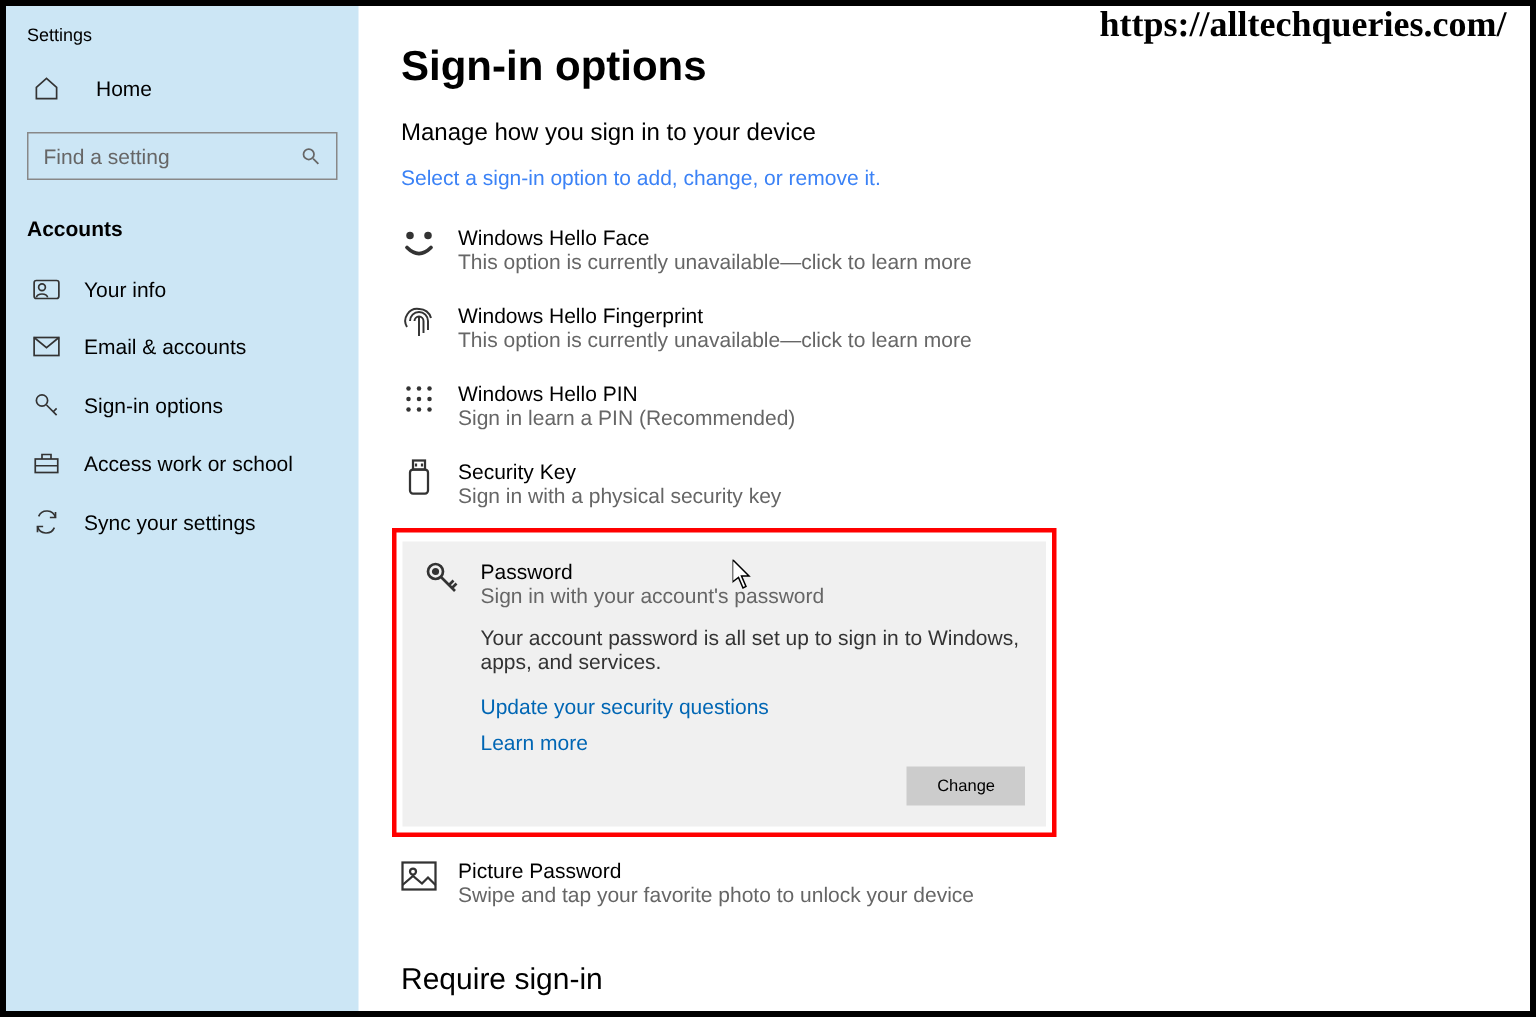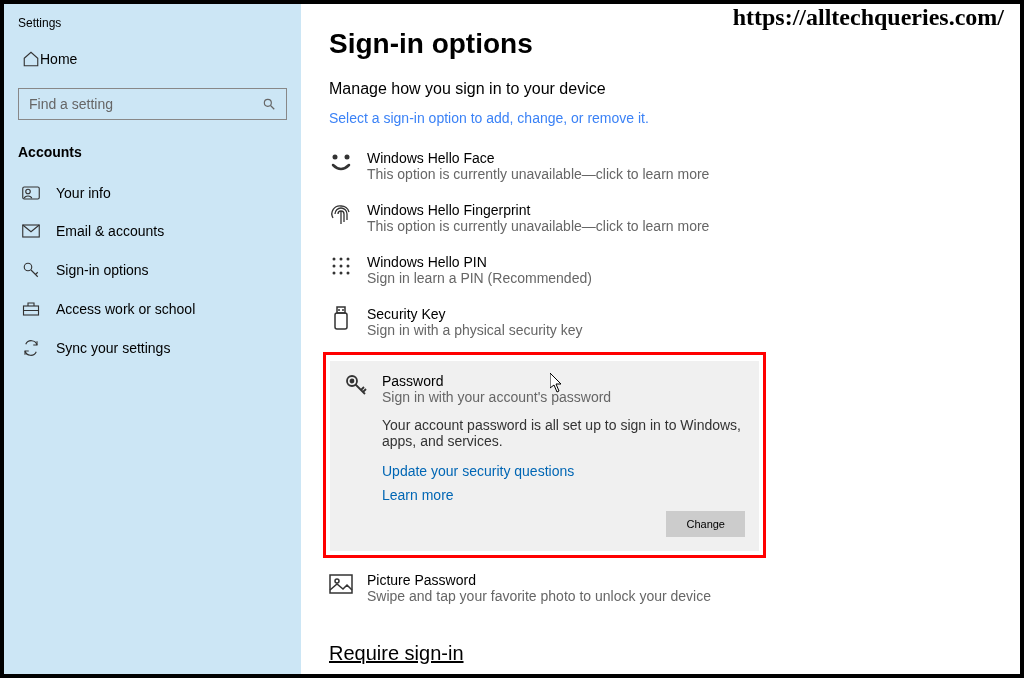--- a/index.html
+++ b/index.html
@@ -1,19 +1,19 @@
 <!DOCTYPE html>
 <html><head>
   <meta charset="utf-8">
   <style>
     * { margin: 0; padding: 0; box-sizing: border-box; font-family: "Segoe UI", sans-serif; }
     body { width: 1024px; height: 678px; border: 4px solid black; display: flex; overflow: hidden; background: white; }
-    .sidebar { width: 297px; background: #cce6f5; padding: 8px 0; flex-shrink: 0; }
+    .sidebar { width: 235px; background: #cce6f5; padding: 8px 0; flex-shrink: 0; }
     .sidebar-title { font-size: 12px; padding: 4px 14px 10px; }
-    .home-row { display: flex; align-items: center; gap: 0; padding: 10px 18px; font-size: 14px; cursor: pointer; }
+    .home-row { display: flex; align-items: center; gap: 24px; padding: 10px 18px; font-size: 14px; cursor: pointer; }
     .search-box { margin: 10px 14px 14px; border: 1px solid #888; height: 32px; display: flex; align-items: center; padding: 0 10px; font-size: 14px; color: #666; justify-content: space-between; background: #cce6f5; }
     .accounts-header { font-weight: 600; font-size: 14px; padding: 10px 14px 14px; }
     .nav-item { display: flex; align-items: center; gap: 16px; padding: 11px 18px; font-size: 14px; cursor: pointer; }
     .icon-slot { width: 18px; display: flex; justify-content: center; align-items: center; }
     .main { flex: 1; padding: 24px 28px; overflow-y: auto; position: relative; }
     .watermark { position: absolute; top: 0px; right: 16px; font-family: Georgia, serif; font-weight: bold; font-size: 24px; }
     h1 { font-weight: 600; font-size: 28px; margin-bottom: 20px; }
     h2 { font-weight: 400; font-size: 16px; margin-bottom: 12px; }
     .section-sub { font-size: 14px; color: #3b82f6; margin-bottom: 18px; }
     .option-row { display: flex; gap: 14px; padding: 6px 0 14px; align-items: flex-start; cursor: pointer; }
@@ -22,21 +22,21 @@
     .option-desc { font-size: 14px; color: #666; }
     .expanded-panel { background: #f0f0f0; padding: 12px 14px 14px 14px; margin-top: 2px; }
     .expanded-panel .option-row { padding-top: 0; padding-bottom: 6px; }
     .panel-body { margin-left: 38px; font-size: 14px; }
     .panel-msg { margin: 6px 0 14px; color: #333; max-width: 360px; }
     .link { color: #0066b4; cursor: pointer; margin-bottom: 8px; display: block; }
     .change-row { text-align: right; margin-top: 6px; }
     .change-btn { background: #ccc; border: none; padding: 7px 20px; font-size: 11px; cursor: pointer; }
     .highlight-box { border: 3px solid red; padding: 4px; margin: 0 0 8px -6px; width: 443px; position: relative; }
     .cursor { position: absolute; top: 18px; left: 224px; }
-    .require-heading { font-weight: 400; font-size: 20px; margin-top: 24px; text-decoration: underline; }
+    .require-heading { font-weight: 400; font-size: 20px; margin-top: 24px; }
     svg { display: block; }
   </style>
 </head>
 <body>
 
 <div class="sidebar">
   <div class="sidebar-title">Settings</div>
   <div class="home-row">
     <span class="icon-slot">
       <svg width="18" height="18" viewBox="0 0 24 24" fill="none" stroke="#333" stroke-width="1.5">

